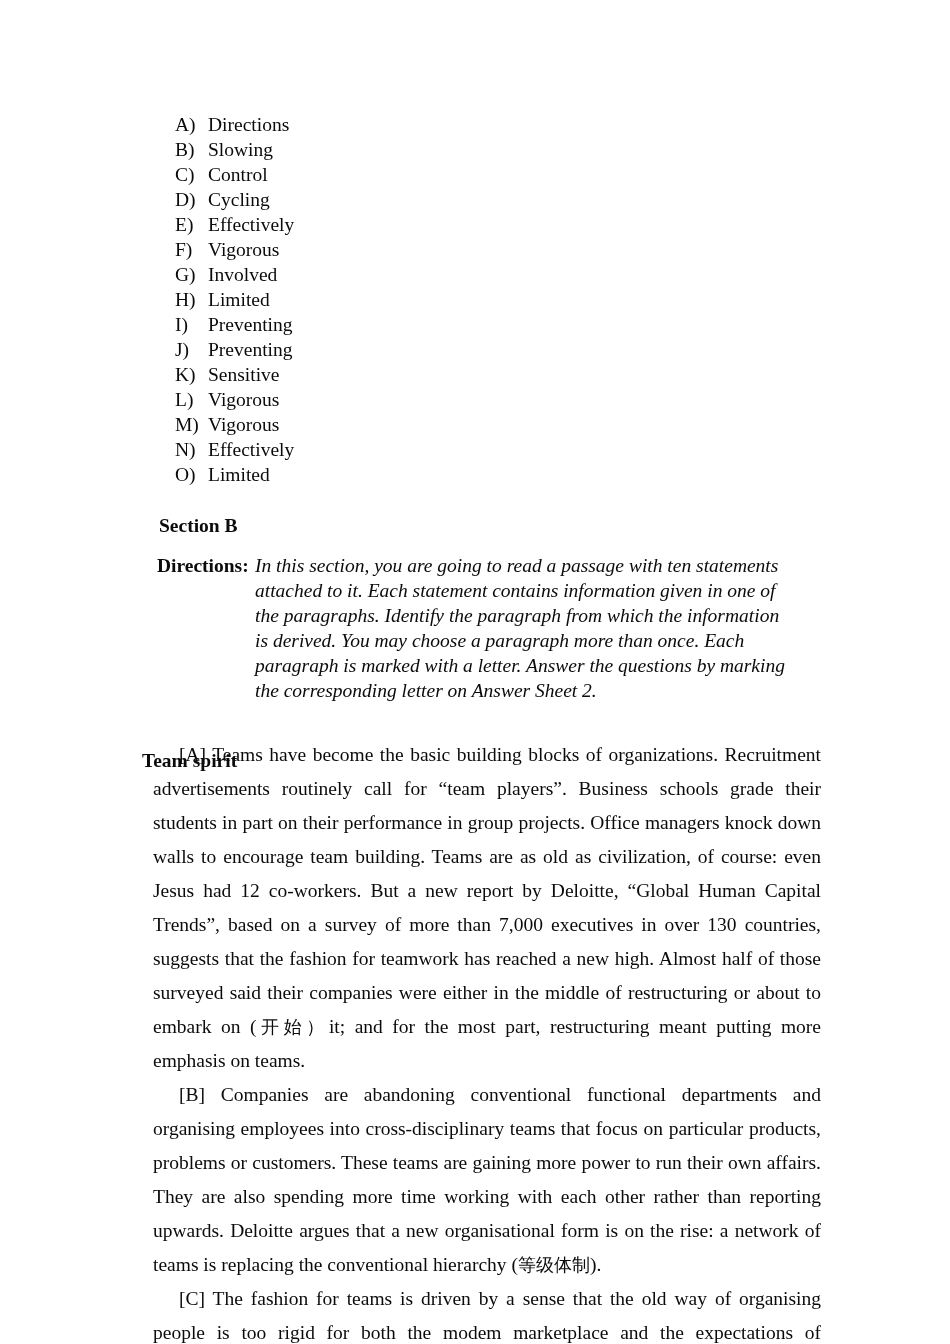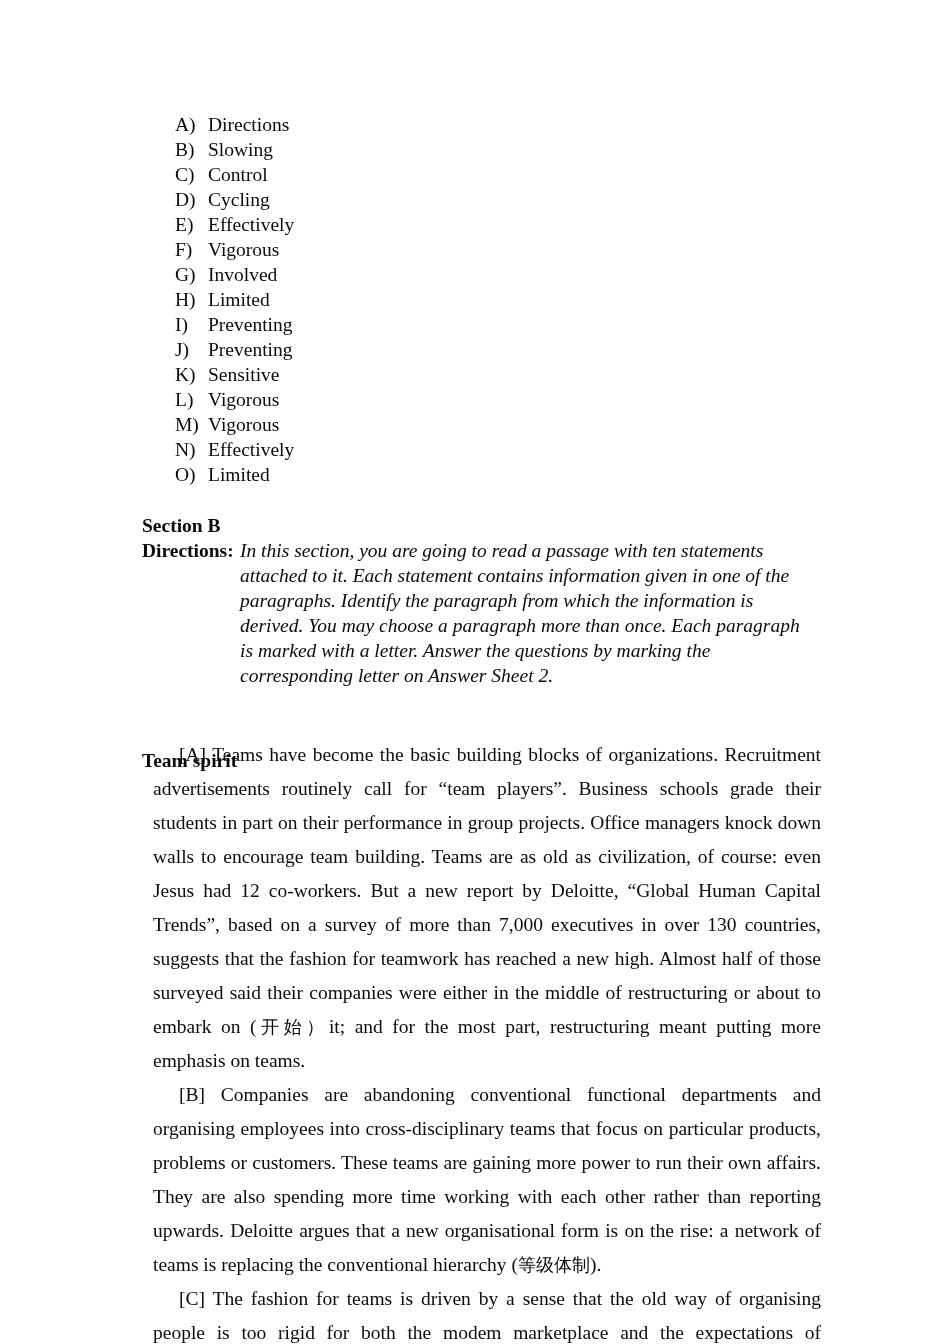--- a/index.html
+++ b/index.html
@@ -42,42 +42,42 @@
     text-align: left;
     white-space: pre;
   }
   .option-word {
     white-space: pre;
   }
 
   
   .section-heading {
     position: absolute;
-    left: 142px;
+    left: 159px;
     top: 513px;
     font-size: 19.5px;
     font-weight: bold;
     line-height: 25px;
   }
 
   .directions-block {
     position: absolute;
     left: 142px;
     top: 538px;
     width: 668px;
     font-size: 19.5px;
     line-height: 25px;
   }
   .directions-para {
     text-align: justify;
     text-justify: inter-word;
     padding-left: 98px;
     text-indent: -98px;
     font-style: italic;
-    margin: 0;
+    margin: 15px;
   }
   .directions-para:last-child {
     text-align: left;
   }
   .directions-label {
     font-weight: bold;
     font-style: normal;
     display: inline-block;
     width: 98px;
     text-indent: 0;

